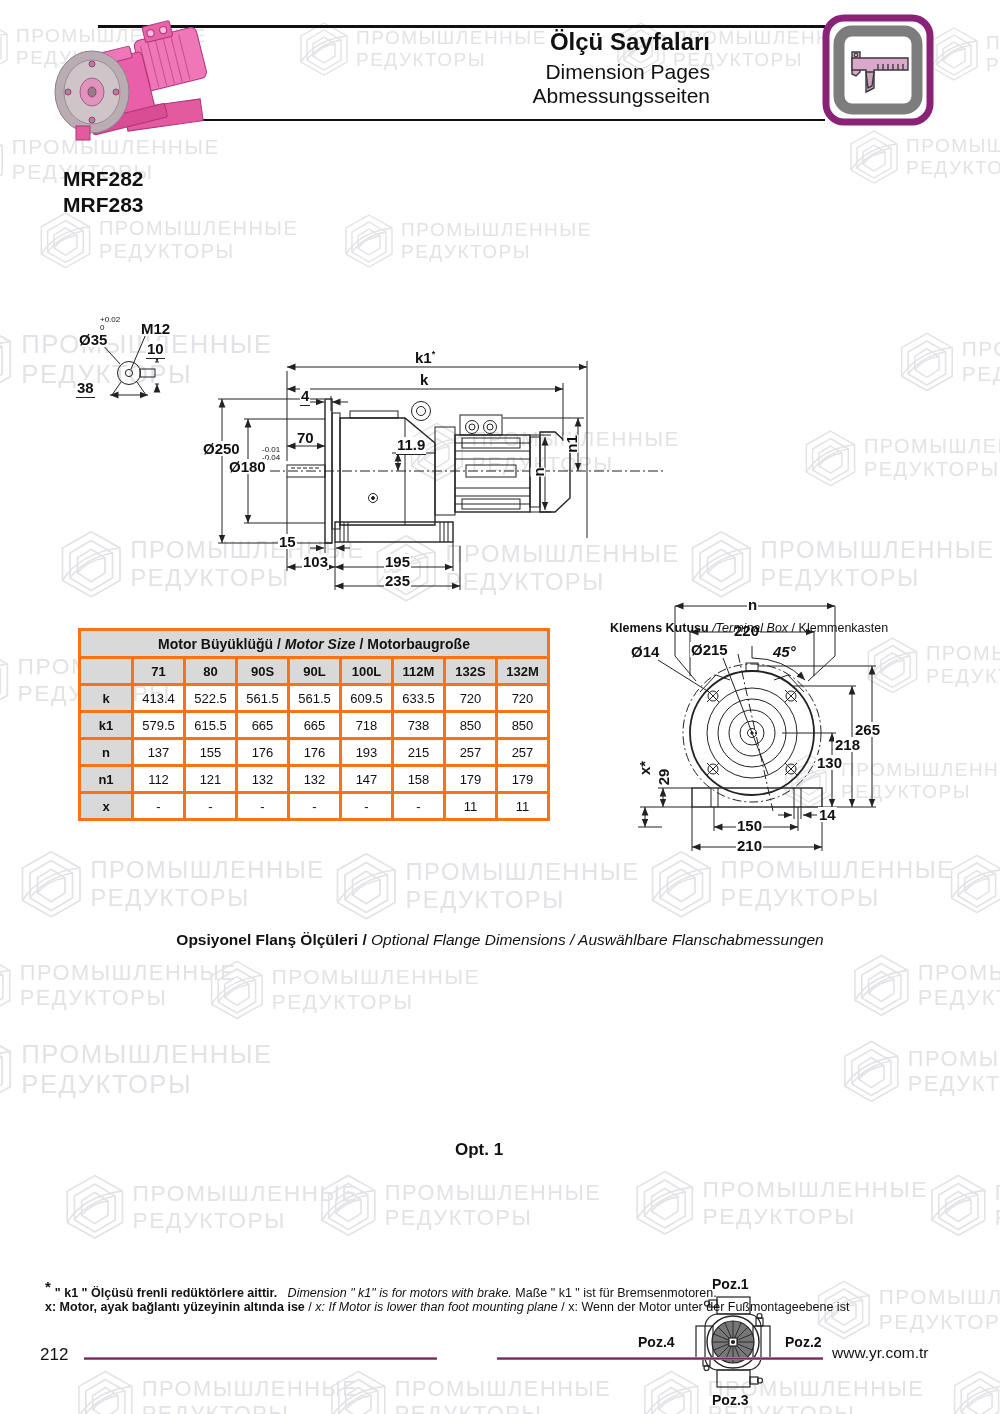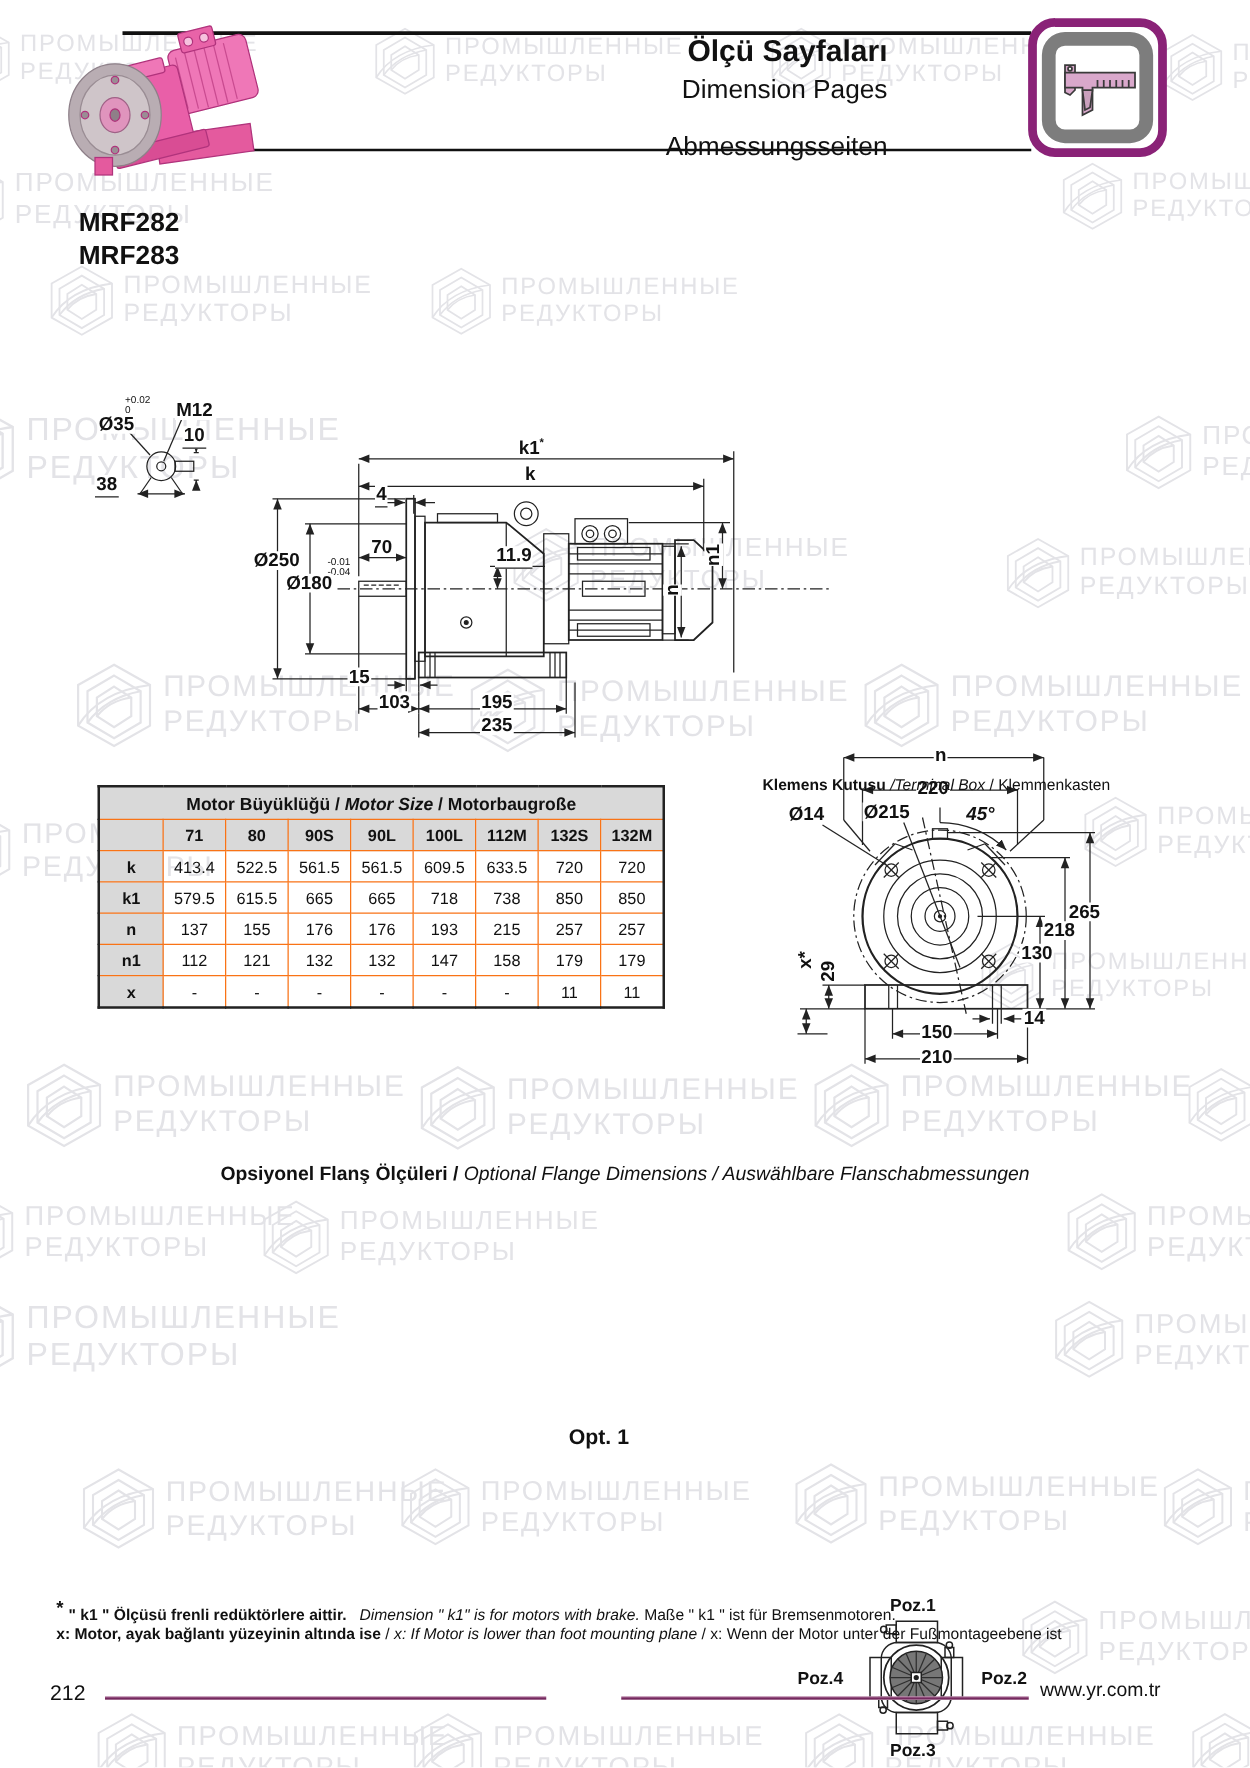--- a/index.html
+++ b/index.html
@@ -8,33 +8,33 @@
   .abs{position:absolute}
   .z{position:relative;z-index:1}
   
   .wm{position:absolute;display:flex;align-items:center;gap:3px;z-index:0;transform-origin:left top;pointer-events:none}
   .wmt{display:flex;flex-direction:column;font-size:19px;letter-spacing:1.5px;color:#e3e3e7;line-height:1.18;white-space:nowrap}
   
   .hline{position:absolute;background:#111;z-index:1}
   .titleblock{position:absolute;left:250px;top:28px;width:460px;text-align:right;z-index:1}
   .t1{font-size:24px;font-weight:bold}
   .t2{font-size:21px;margin-top:4px}
-  .t3{font-size:21px;margin-top:22px}
+  .t3{font-size:21px;margin-top:0}
   .note{position:absolute;left:45px;top:131px;font-size:12.5px;z-index:1;white-space:nowrap}
   .models{position:absolute;left:63px;top:166px;font-size:21px;font-weight:bold;line-height:26px;z-index:1}
   
   .lbl{position:absolute;font-weight:bold;font-size:15px;line-height:1;background:#fff;padding:0 1px;white-space:nowrap;z-index:2}
   .lbl .sup{font-size:9px;vertical-align:super}
   .tol{position:absolute;font-weight:normal;font-size:8px;line-height:1.05;background:#fff;z-index:2}
   .rlbl{position:absolute;font-weight:bold;font-size:15px;line-height:1;background:#fff;white-space:nowrap;
         transform:translate(-50%,-50%) rotate(-90deg);z-index:2}
   .dwg{position:absolute;z-index:1}
   
   .mtable{position:absolute;left:78px;top:628px;z-index:1;border-collapse:collapse;table-layout:fixed}
-  .mtable th,.mtable td{border:1px solid #f97316;font-size:13px;text-align:center;height:24px;padding:0}
+  .mtable th,.mtable td{border:3px solid #f97316;font-size:13px;text-align:center;height:24px;padding:0}
   .mtable .ttl{background:#d9d9d9;font-size:14px;height:25px}
   .mtable thead th{background:#d9d9d9;font-weight:bold}
   .mtable tbody th{background:#d9d9d9;font-weight:bold;width:49px}
   .mtable td{background:transparent;width:49px}
   .mtable{border:2px solid #222}
   
   .kltitle{position:absolute;left:610px;top:621px;font-size:12.5px;z-index:1;white-space:nowrap}
   .opttitle{position:absolute;left:0;top:931px;width:1000px;text-align:center;font-size:15.5px;z-index:1}
   .pozlbl{position:absolute;font-weight:bold;font-size:14px;z-index:2;white-space:nowrap}
   .optcap{position:absolute;left:455px;top:1140px;font-size:17px;font-weight:bold;z-index:1}

